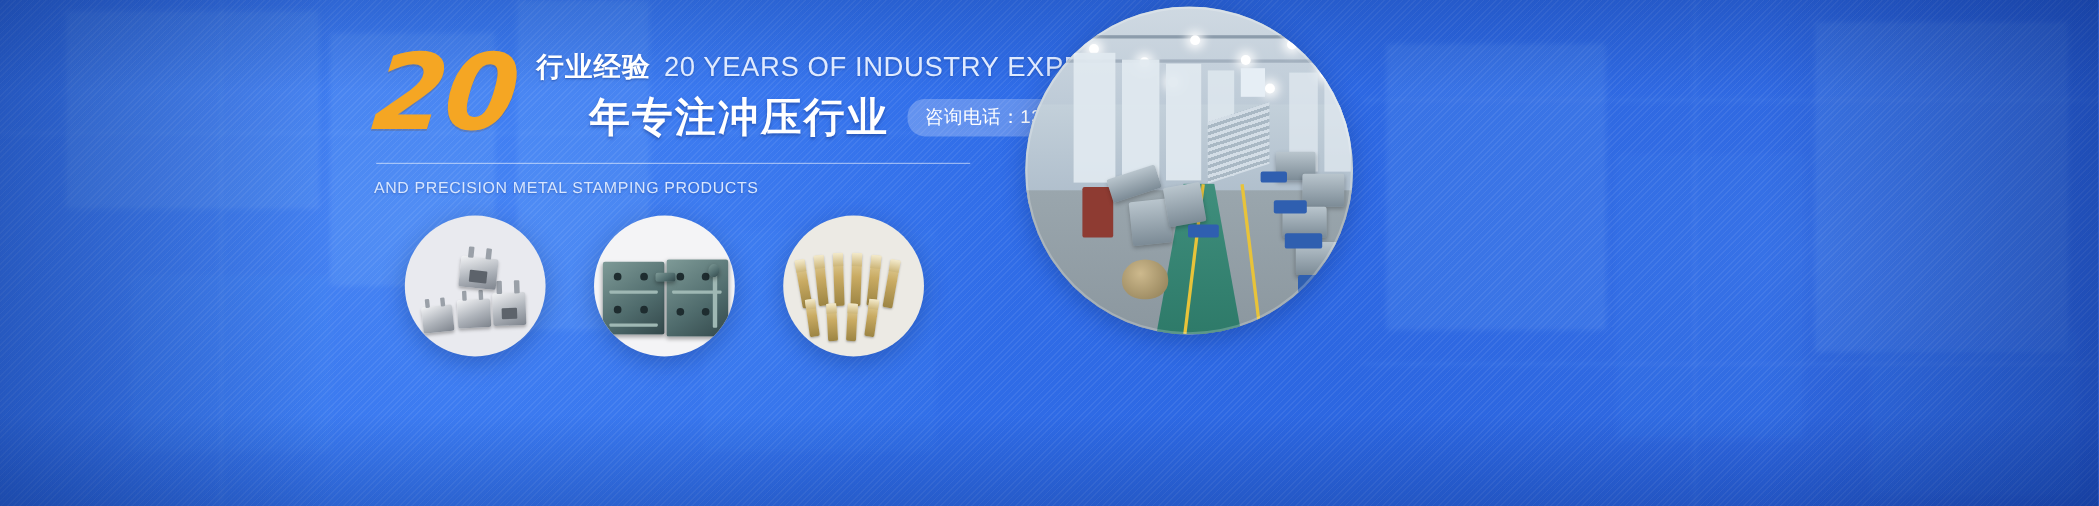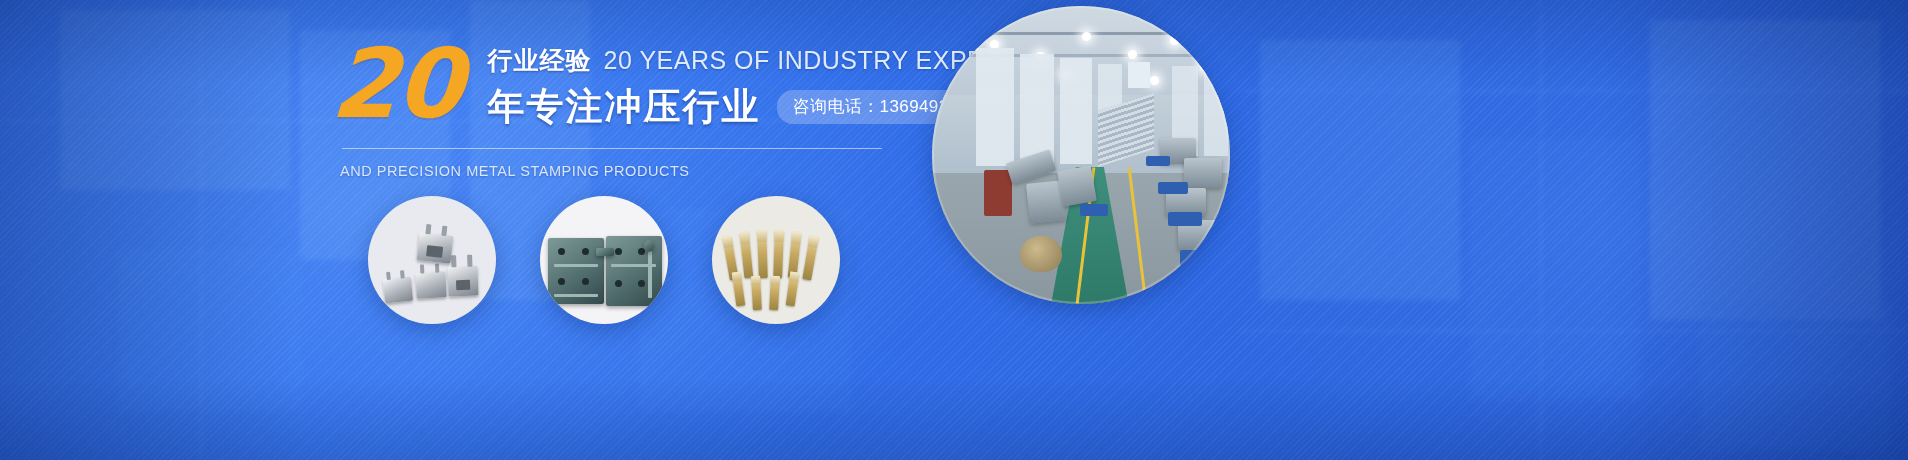--- a/index.html
+++ b/index.html
@@ -69,21 +69,21 @@
     font-size:25px; font-weight:700; color:#ffffff;
     letter-spacing:1px;
     text-shadow:0 1px 2px rgba(10,40,110,.45);
   }
   .en-small{
     font-size:25px; color:#dfeaff; margin-left:12px;
     letter-spacing:.5px; font-weight:400;
     text-shadow:0 1px 2px rgba(10,40,110,.35);
   }
 
-  .line2{ display:flex; align-items:center; margin-top:5px; white-space:nowrap; }
+  .line2{ display:flex; align-items:center; margin-top:5px; white-space:nowrap;margin-left:48px; }
   .cn-big{
     font-size:37px; font-weight:700; color:#ffffff;
     letter-spacing:2px;
     text-shadow:0 2px 3px rgba(10,40,110,.45);
   }
   .phone-pill{
     margin-left:16px;
     background:rgba(255,255,255,.24);
     border-radius:16px;
     padding:5px 16px 6px;

